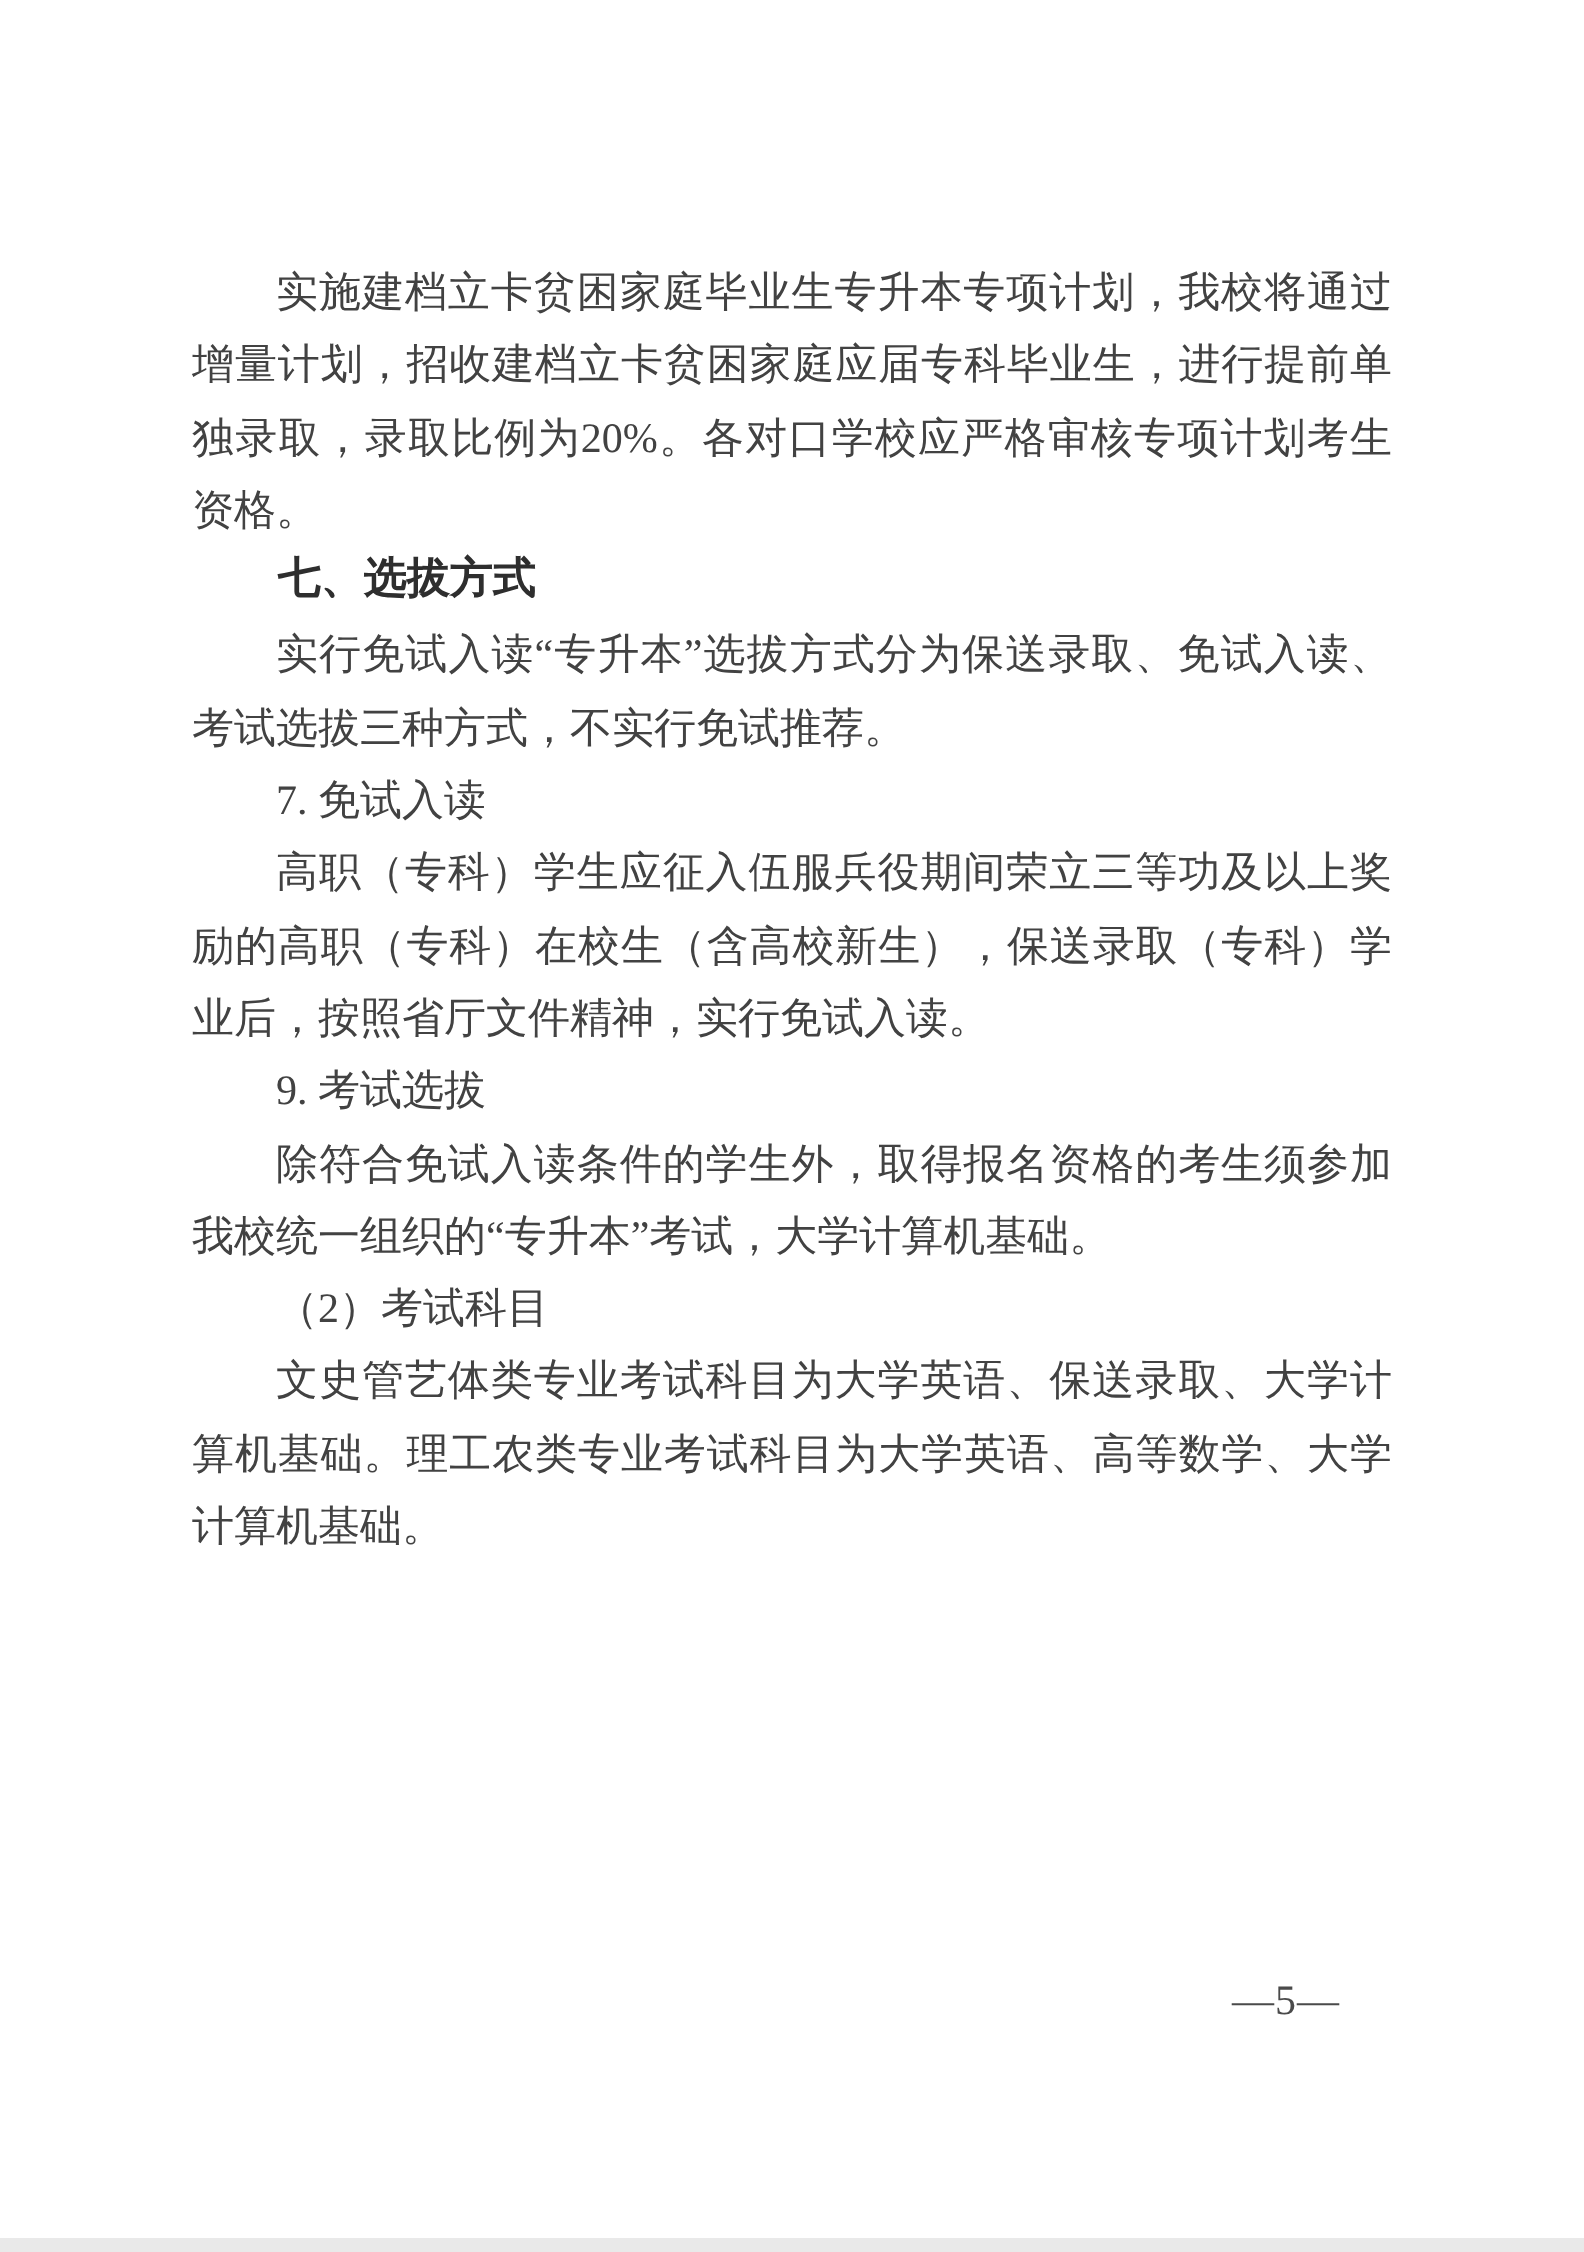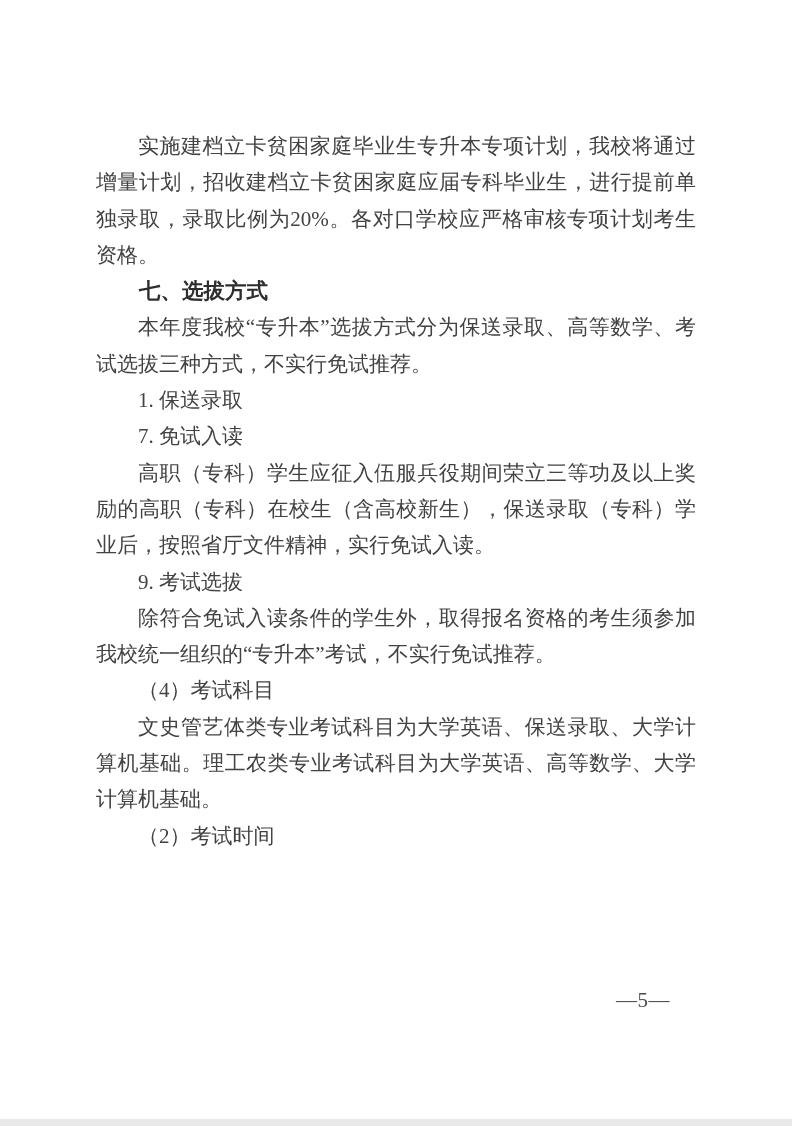--- a/index.html
+++ b/index.html
@@ -31,21 +31,21 @@
     font-size: 21px;
     line-height: 36.3px;
     text-align: justify;
   }
   .block {
     text-indent: 2em;
     margin: 0;
     padding: 0;
   }
   .heading {
-    font-family: Liberation Serif, serif;
+    font-family: Liberation Mono, monospace;
     font-weight: bold;
     color: #2e2e2e;
     font-size: 21.5px;
     text-align: left;
   }
   .pagenum {
     position: absolute;
     left: 616px;
     top: 988px;
     font-size: 21px;
@@ -63,28 +63,26 @@
   }
 </style>
 </head>
 <body>
 
 <div class="page">
 
   <main class="content">
     <p class="block">实施建档立卡贫困家庭毕业生专升本专项计划，我校将通过增量计划，招收建档立卡贫困家庭应届专科毕业生，进行提前单独录取，录取比例为20%。各对口学校应严格审核专项计划考生资格。</p>
     <p class="block heading">七、选拔方式</p>
-    <p class="block">本年度我校“专升本”选拔方式分为保送录取、高等数学、考试选拔三种方式，不实行免试推荐。</p>
-    <p class="block">1. 保送录取</p>
+    <p class="block">实行免试入读“专升本”选拔方式分为保送录取、免试入读、考试选拔三种方式，不实行免试推荐。</p>
     <p class="block">7. 免试入读</p>
     <p class="block">高职（专科）学生应征入伍服兵役期间荣立三等功及以上奖励的高职（专科）在校生（含高校新生），保送录取（专科）学业后，按照省厅文件精神，实行免试入读。</p>
     <p class="block">9. 考试选拔</p>
-    <p class="block">除符合免试入读条件的学生外，取得报名资格的考生须参加我校统一组织的“专升本”考试，不实行免试推荐。</p>
-    <p class="block">（4）考试科目</p>
+    <p class="block">除符合免试入读条件的学生外，取得报名资格的考生须参加我校统一组织的“专升本”考试，大学计算机基础。</p>
+    <p class="block">（2）考试科目</p>
     <p class="block">文史管艺体类专业考试科目为大学英语、保送录取、大学计算机基础。理工农类专业考试科目为大学英语、高等数学、大学计算机基础。</p>
-    <p class="block">（2）考试时间</p>
   </main>
 
   <span class="pagenum">—5—</span>
 
   <div class="bottom-edge"></div>
 
 </div>
 
 </body></html>

